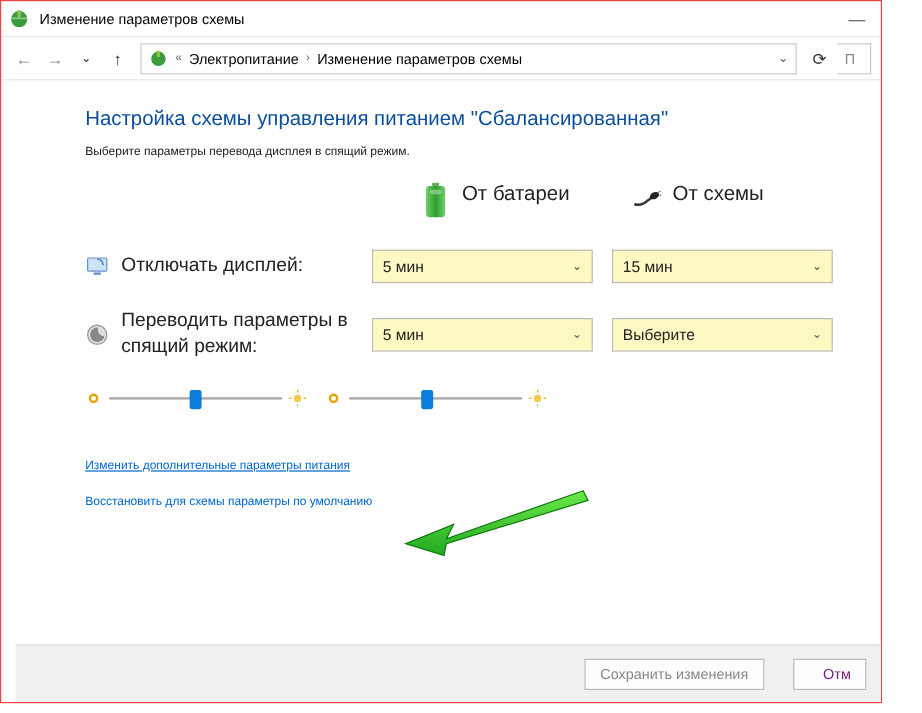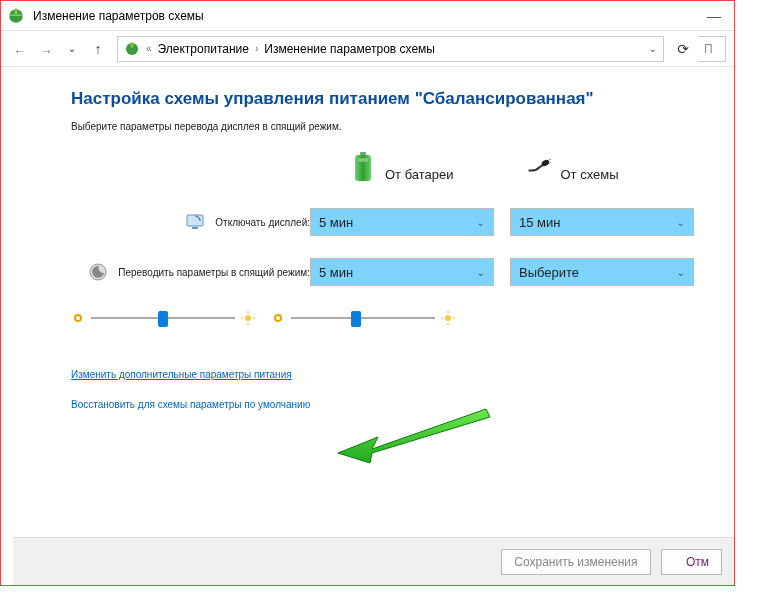--- a/index.html
+++ b/index.html
@@ -20,47 +20,47 @@
 .addressbar { flex: 1; height: 26px; border: 1px solid #ccc; display: flex; align-items: center; padding: 0 6px; font-size: 12px; color: #333; gap: 6px; margin: 0 4px; }
 .addressbar .crumb { color: #000; cursor: pointer; }
 .addressbar .sep { color: #666; font-size: 10px; }
 .addressbar .bc-icon { width: 16px; height: 16px; }
 .addr-chev { margin-left: auto; color: #555; font-size: 10px; }
 .refresh { width: 22px; height: 22px; display:flex; align-items:center; justify-content:center; color:#333; font-size:14px;}
 .searchstub { width: 28px; height: 26px; border: 1px solid #ccc; border-left: 0; display: flex; align-items: center; padding-left: 6px; font-size: 12px; color: #888; }
 
 
 .content { padding: 22px 24px 0 70px; }
-.heading { font-size: 17px; color: #0a4e9b; font-weight: 700; margin-bottom: 12px; }
+.heading { font-size: 17px; color: #0a4e9b; font-weight: 400; margin-bottom: 12px; }
 .subtext { font-size: 10px; color: #222; margin-bottom: 20px; }
 
 .colheads { display: flex; padding-left: 280px; margin-bottom: 26px; }
-.colheads .col { width: 200px; display: flex; align-items: flex-end; gap: 10px; font-size: 13px; color: #222; }
+.colheads .col { width: 200px; display: flex; align-items: flex-start; gap: 10px; font-size: 17px; color: #222; }
 .colheads .col svg { width: 24px; height: 30px; }
 
 .row { display: flex; align-items: center; margin-bottom: 22px; }
-.row .label { width: 280px; display: flex; align-items: center; gap: 10px; font-size: 10px; color: #222; justify-content: flex-end; }
+.row .label { width: 280px; display: flex; align-items: center; gap: 10px; font-size: 16px; color: #222; }
 .row .label .ricon { width: 20px; height: 20px; flex-shrink: 0; }
 .row .control { width: 200px; padding-right: 16px; }
 
-.combo { width: 184px; height: 28px; border: 1px solid #bbb; background: #7dd3fc; display: flex; align-items: center; padding: 0 8px; font-size: 13px; color: #222; position: relative; cursor: pointer; }
+.combo { width: 184px; height: 28px; border: 1px solid #bbb; background: #fef9c3; display: flex; align-items: center; padding: 0 8px; font-size: 13px; color: #222; position: relative; cursor: pointer; }
 .combo .chev { position: absolute; right: 8px; color: #555; font-size: 10px; }
 
 .slider-wrap { display: flex; align-items: center; gap: 6px; width: 184px; }
 .slider-wrap .sun { width: 14px; height: 14px; }
 .slider { flex: 1; height: 20px; position: relative; }
 .slider .track { position: absolute; top: 9px; left: 0; right: 0; height: 2px; background: #aaa; }
 .slider .thumb { position: absolute; top: 3px; width: 10px; height: 16px; background: #0b7dda; border-radius: 2px; transform: translateX(-50%); }
 
 .links { margin-top: 36px; }
 .link { font-size: 10px; color: #0066cc; cursor: pointer; display: inline-block; margin-bottom: 14px; }
 .link.ul { text-decoration: underline; }
 
 
-.footer { position: absolute; bottom: 0; left: 12px; right: 0; height: 48px; border-top: 1px solid #ddd; background: #f0f0f0; display: flex; align-items: center; justify-content: flex-end; padding: 0 12px; gap: 10px; }
+.footer { position: absolute; bottom: 0; left: 12px; right: 0; height: 48px; border-top: 1px solid #ddd; background: #f0f0f0; display: flex; align-items: center; justify-content: flex-end; padding: 0 12px; gap: 24px; }
 .btn { min-width: 150px; height: 26px; border: 1px solid #bbb; background: #fdfdfd; font-size: 12px; color: #888; padding: 0 12px; cursor: pointer; }
 .btn.enabled { color: #701a75; padding-left: 24px; }
 .btn.cut { min-width: 40px; }
 
 
 .arrow-anno { position: absolute; left: 335px; top: 406px; pointer-events: none; }
 </style>
 </head>
 <body>
 

